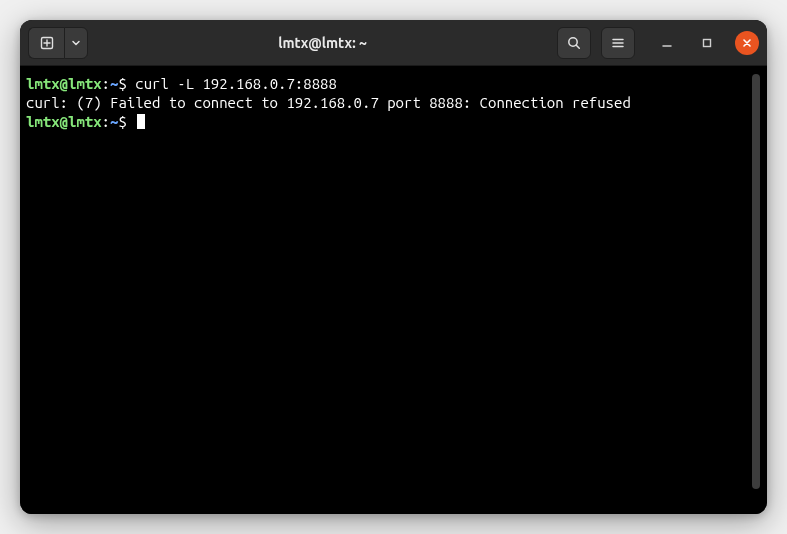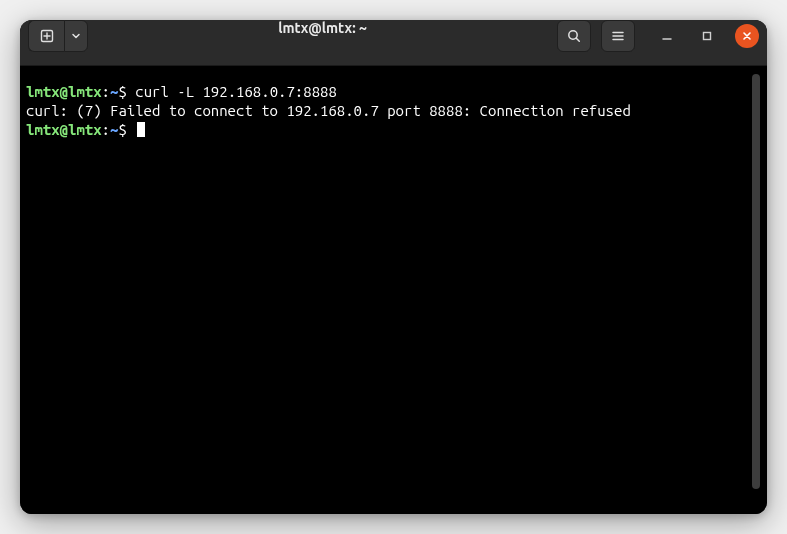--- a/index.html
+++ b/index.html
@@ -18,21 +18,21 @@
       border-radius: 12px;
       overflow: hidden;
       box-shadow: 0 8px 32px rgba(0,0,0,0.35), 0 2px 8px rgba(0,0,0,0.2);
       display: flex;
       flex-direction: column;
     }
     .titlebar {
       height: 46px;
       background: #2b2b2b;
       display: flex;
-      align-items: flex-start;
+      align-items: center;
       padding: 0 8px;
       gap: 4px;
       border-bottom: 1px solid #1a1a1a;
     }
     .tb-left { display: flex; gap: 0; }
     .tb-btn {
       height: 32px;
       background: #3a3a3a;
       border: 1px solid #1f1f1f;
       display: flex;
@@ -77,21 +77,20 @@
       display: flex;
     }
     .term-content {
       flex: 1;
       font-family: "Ubuntu Mono", "DejaVu Sans Mono", Consolas, monospace;
       font-size: 15px;
       line-height: 19px;
       color: #ffffff;
       white-space: pre;
       overflow: hidden;
-      margin-top: 8px;
     }
     .user { color: #86e67a; font-weight: bold; }
     .colon { color: #ffffff; }
     .path { color: #6aa6ff; font-weight: bold; }
     .dollar { color: #ffffff; }
     .cmd { color: #ffffff; }
     .output { color: #ffffff; }
     .cursor {
       display: inline-block;
       width: 8px; height: 15px;

